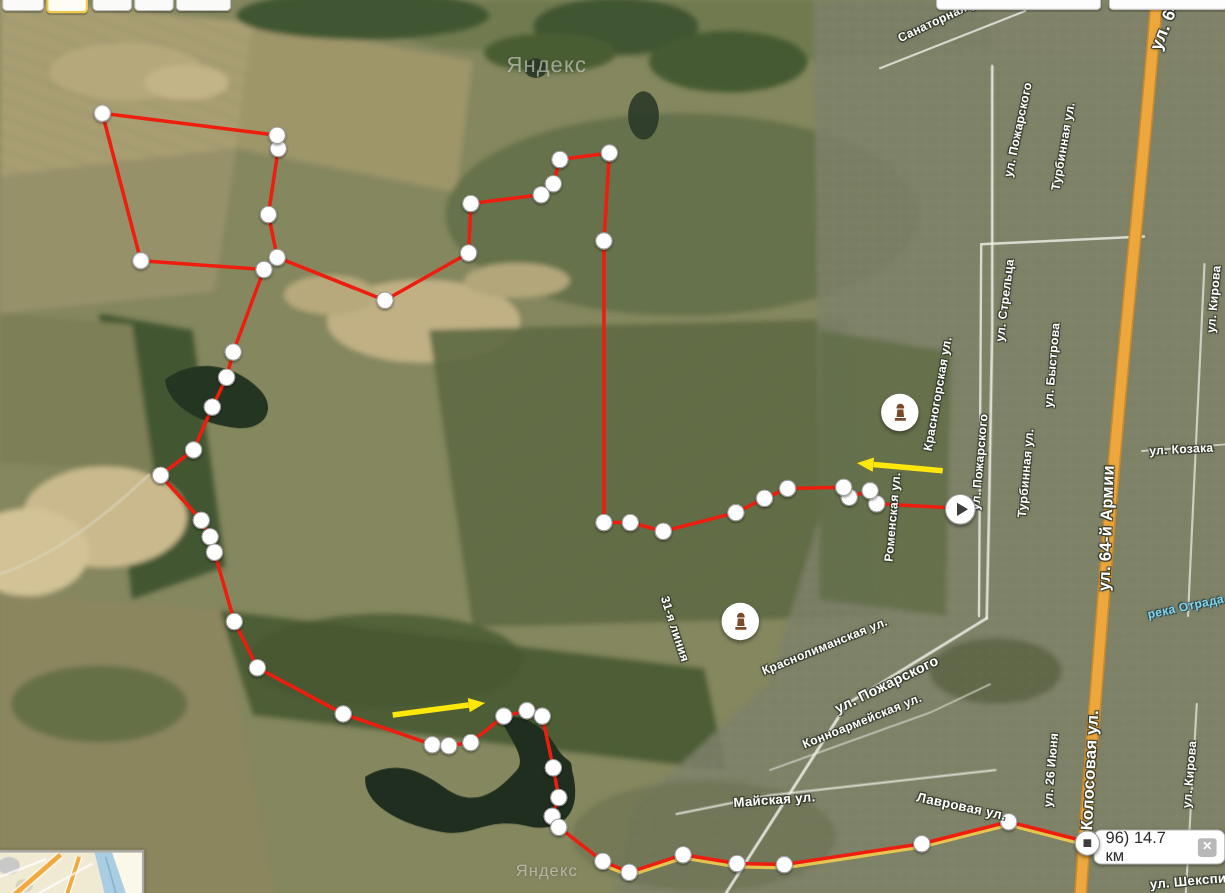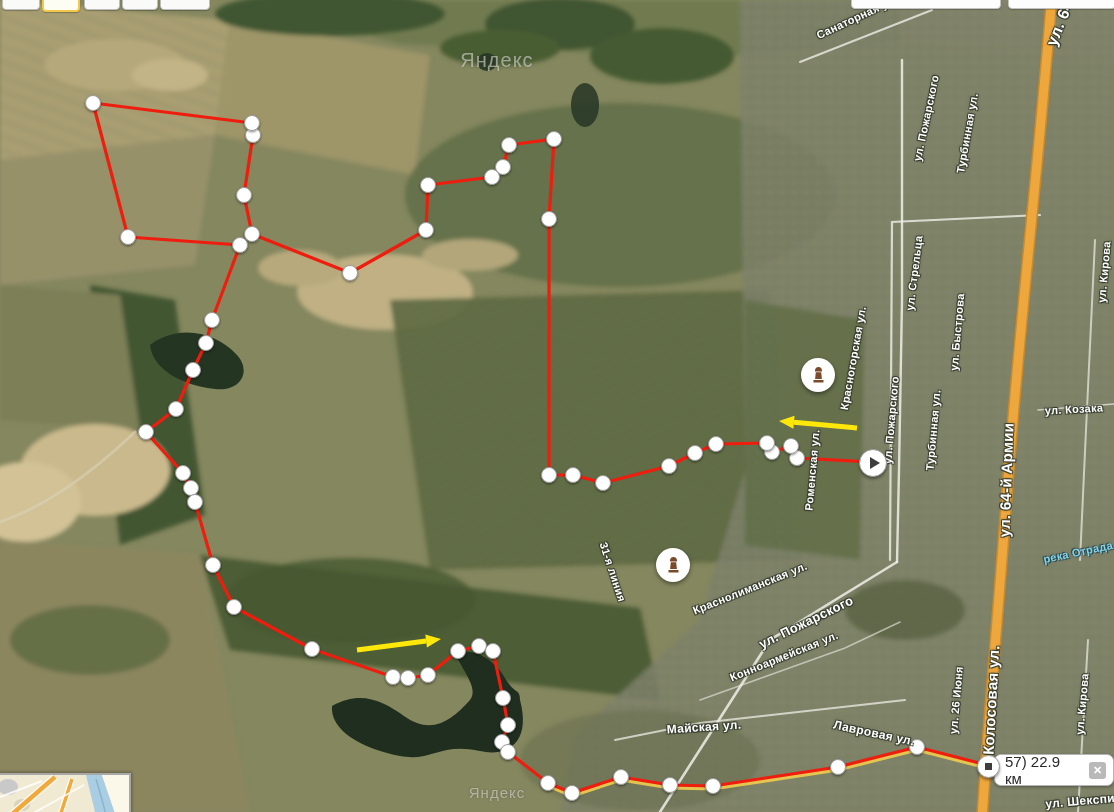--- a/index.html
+++ b/index.html
@@ -244,21 +244,21 @@
       </div>
       <div class="start-marker" style="left: 872px; top: 462px;">
         <span class="tri"></span>
       </div>
       <div class="end-marker" style="left: 987px; top: 765px;">
         <span class="sq"></span>
       </div>
     </div>
 
   <div class="badge">
-    <span class="dist">57) 22.9 км</span>
+    <span class="dist">96) 14.7 км</span>
     <span class="x">✕</span>
   </div>
 
   <div class="tbbtn" style="left:2px;  width:36px;"></div>
   <div class="tbbtn sel" style="left:42px; width:34px;"></div>
   <div class="tbbtn" style="left:84px; width:34px;"></div>
   <div class="tbbtn" style="left:122px;width:34px;"></div>
   <div class="tbbtn" style="left:160px;width:48px;"></div>
   <div class="toppanel" style="left:851px; width:148px;"></div>
   <div class="toppanel" style="left:1008px;width:106px;"></div>

